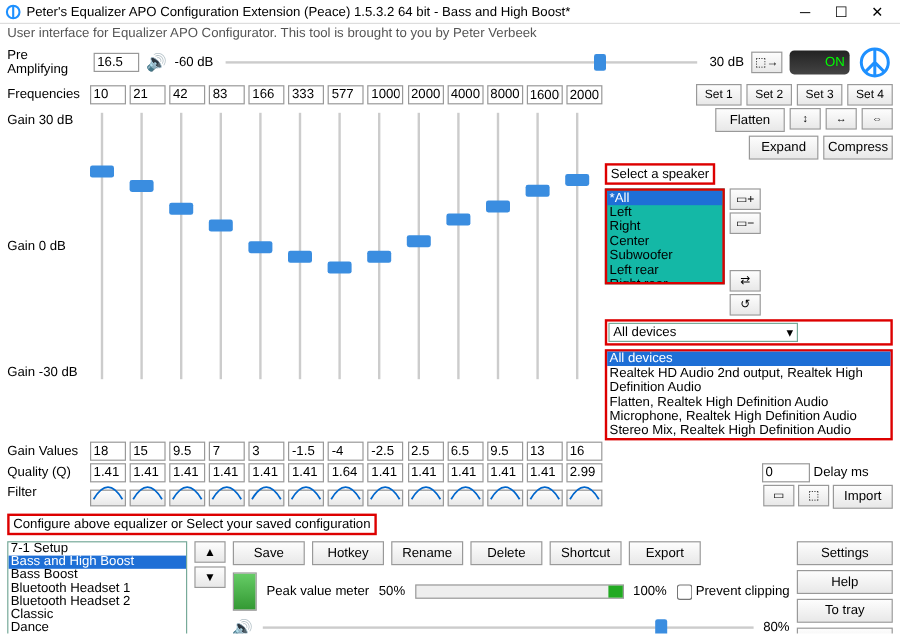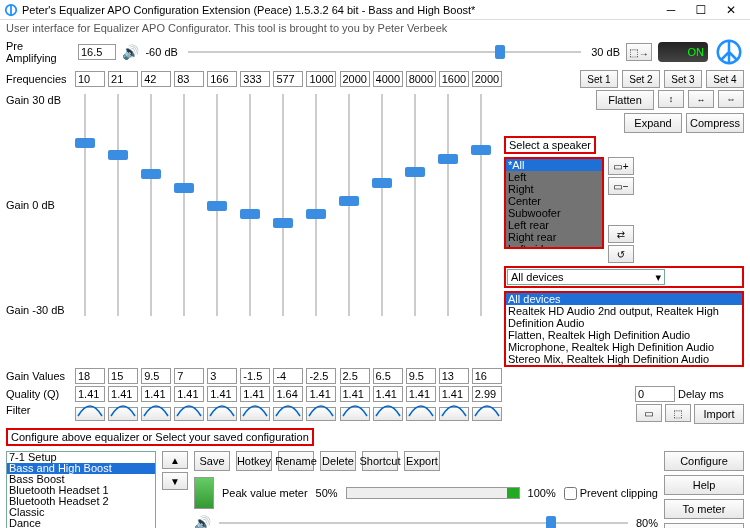--- a/index.html
+++ b/index.html
@@ -7,42 +7,42 @@
 .titlebar{height:20px;background:#fff;display:flex;align-items:center;padding:0 4px;border-bottom:1px solid #ddd}
 .titlebar .ico{width:14px;height:14px;margin-right:4px;color:#1e90ff}
 .titlebar .title{flex:1;font-size:11px}
 .titlebar .wbtn{width:30px;text-align:center;font-size:12px;cursor:pointer}
 .subtitle{padding:2px 6px;color:#555}
 .lbl{font-size:11px}
 .inp{border:1px solid #999;padding:1px 2px;font-size:11px;background:#fff;height:16px}
 .inp.s{width:30px}
 .inp.m{width:38px}
 .btn{border:1px solid #999;background:linear-gradient(#fdfdfd,#e8e8e8);padding:2px 6px;font-size:11px;cursor:pointer;height:20px;display:inline-flex;align-items:center;justify-content:center}
-.btn.w{width:36px}
+.btn.w{width:60px}
 .btn.w2{width:58px}
 .iconbtn{border:1px solid #999;background:linear-gradient(#fdfdfd,#e8e8e8);width:26px;height:18px;display:inline-flex;align-items:center;justify-content:center;cursor:pointer;font-size:10px}
 .preamp-row{display:flex;align-items:center;padding:4px 6px;gap:6px}
 .hslider{flex:1;position:relative;height:10px;margin:0 4px}
 .hslider .track{position:absolute;left:0;right:0;top:4px;height:2px;background:#ccc}
 .hslider .thumb{position:absolute;top:-2px;width:10px;height:14px;background:#3a8de0;border-radius:2px}
 .onsw{width:50px;height:20px;background:linear-gradient(#222,#444);border-radius:4px;display:flex;align-items:center;justify-content:flex-end;padding:0 4px;color:#0f0;font-weight:normal;font-size:10px}
 .logo{width:30px;height:24px;color:#1e90ff;display:flex;align-items:center;justify-content:center}
 .freq-row{display:flex;align-items:center;padding:2px 6px;gap:3px}
 .freq-row .lbl{width:66px}
 .eq-area{display:flex;padding:0 6px}
 .eq-left{width:70px;display:flex;flex-direction:column;justify-content:space-between;padding:4px 0;font-size:11px;height:230px}
 .eq-sliders{display:flex;gap:3px;height:230px;padding:4px 0}
 .vslider{width:30px;position:relative;display:flex;justify-content:center}
 .vslider .vtrack{width:2px;background:#ccc;height:100%;position:relative}
 .vslider .vthumb{position:absolute;width:20px;height:10px;background:#3a8de0;border-radius:2px;left:5px}
 .eq-right{flex:1;padding-left:8px;display:flex;flex-direction:column;gap:3px}
 .setrow{display:flex;gap:4px;justify-content:flex-end}
 .setbtn{border:1px solid #999;background:linear-gradient(#fdfdfd,#e8e8e8);width:38px;height:18px;font-size:10px;cursor:pointer;display:inline-flex;align-items:center;justify-content:center}
 .redbox{border:2px solid #d00;padding:1px 3px;display:inline-block}
-.speakerlist{border:1px solid #7a9;background:#737373;height:92px;overflow:hidden;width:100px}
+.speakerlist{border:1px solid #7a9;background:#14b8a6;height:80px;overflow:hidden;width:100px}
 .speakerlist .sel{background:#1e6fd6;color:#fff;padding:0 2px}
 .speakerlist div{padding:0 2px;font-size:11px;line-height:12px}
 .sprow{display:flex;gap:4px;align-items:flex-start}
 .spctrls{display:flex;flex-direction:column;gap:2px}
 .devdrop{border:1px solid #7a9;background:#fff;padding:1px 3px;width:158px;font-size:11px;position:relative}
 .devdrop::after{content:"▾";position:absolute;right:3px}
 .devlist{border:1px solid #000;background:#fff;width:240px;font-size:11px}
 .devlist .sel{background:#1e6fd6;color:#fff;padding:0 2px}
 .devlist div{padding:0 2px;line-height:12px}
 .valrow{display:flex;align-items:center;padding:1px 6px;gap:3px}
@@ -327,18 +327,18 @@
       <span style="font-size:14px">🔊</span>
       <div class="volslider">
           <div class="track"></div>
           <div class="thumb" style="left:80%"></div>
         </div>
       <span class="lbl">80%</span>
     </div>
 
   </div>
   <div class="rightcol">
-    <span class="btn">Configure</span>
+    <span class="btn">Settings</span>
     <span class="btn">Help</span>
-    <span class="btn">To meter</span>
+    <span class="btn">To tray</span>
     <span class="btn">Done</span>
   </div>
 </div>
 
 </body></html>

